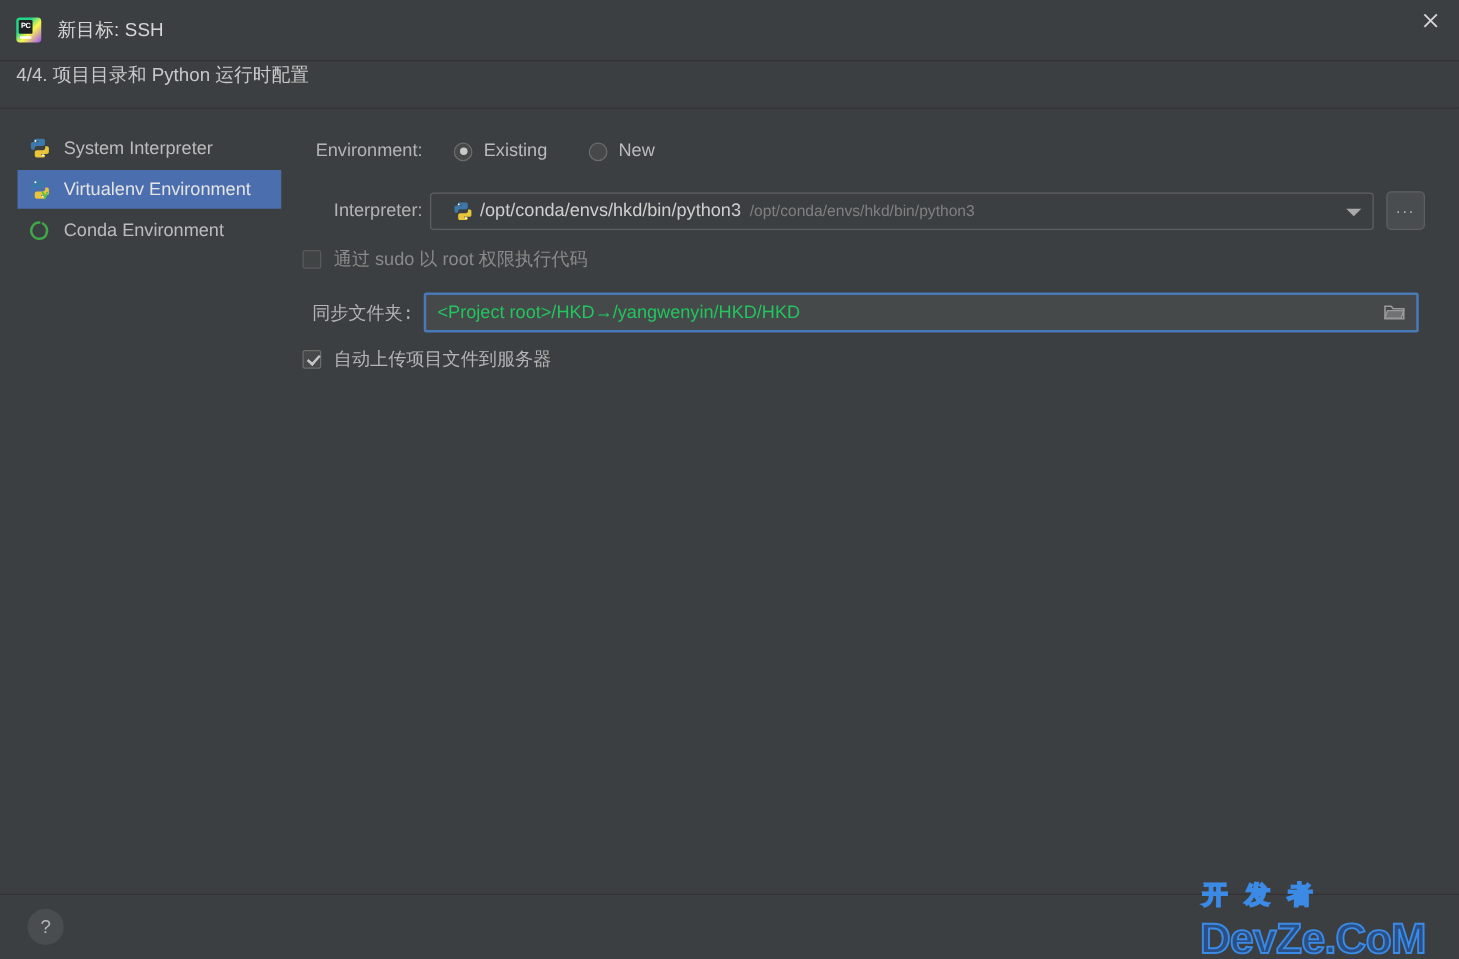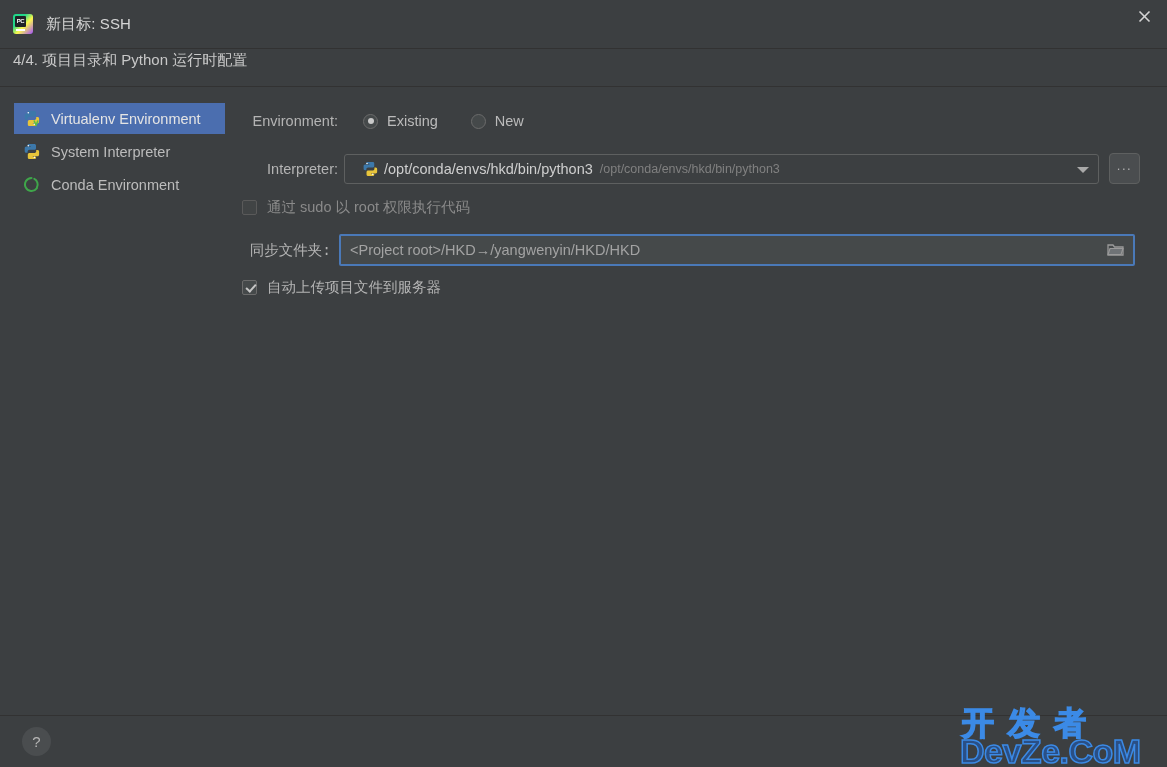--- a/index.html
+++ b/index.html
@@ -188,21 +188,21 @@
   
   .textfield {
     height: 32px;
     background: #45494a;
     border: 2px solid #4a79b8;
     border-radius: 2px;
     display: flex; align-items: center;
     padding-left: 9px;
     position: relative;
   }
-  .textfield .value { color: #a3a3a3; font-size: 14.5px; white-space: nowrap; text-align: center; }
+  .textfield .value { color: #22c55e; font-size: 14.5px; white-space: nowrap; text-align: center; }
   .folder-ico {
     position: absolute; right: 8px; top: 50%; margin-top: -8px;
     width: 18px; height: 16px;
   }
 
   
   .footer {
     position: absolute; left: 0; top: 715px;
     width: 1167px; height: 52px;
     border-top: 1px solid #323232;
@@ -223,21 +223,21 @@
     position: absolute;
     left: 942px; top: 702px;
     width: 225px; height: 65px;
     pointer-events: none;
     z-index: 50;
     font-family: "Liberation Sans", sans-serif;
     color: transparent;
   }
   .wm-cn {
     position: absolute; left: 20px; top: 0px;
-    font-size: 32px; font-weight: bold;
+    font-size: 20px; font-weight: bold;
     letter-spacing: 14px;
     color: #2f5d99;
     -webkit-text-stroke: 1.5px #3b8ae6;
     text-shadow: 0 0 1px #5aa0ef;
   }
   .wm-en {
     position: absolute; left: 18px; top: 30px;
     font-size: 34px; font-weight: bold;
     letter-spacing: -0.5px;
     color: #2a4f85;
@@ -259,44 +259,44 @@
       <line x1="12.5" y1="2.5" x2="2.5" y2="12.5" stroke="#d4d4d4" stroke-width="1.6"></line>
     </svg>
   </div>
 </div>
 
 <div class="step-header">
   <div class="step-title">4/4. 项目目录和 Python 运行时配置</div>
 </div>
 
 <div class="sidebar">
+
+  <div class="side-item">
+    <span class="side-icon">
+      <svg width="17" height="17" viewBox="0 0 17 17">
+        <path d="M8 1h3.2c1 0 1.8.5 1.8 1.5V5.2c0 1-.8 1.6-1.8 1.6H6.6c-1.1 0-2 .8-2 1.9v1.1H3.2C2.2 9.8 1.7 9 1.7 8V5.4C1.7 4.4 2.3 3.6 3.3 3.6h4.5V3H4.6V2.1C4.6 1.4 5.2 1 6 1z" fill="#3c78aa"></path>
+        <path d="M9.6 16h-3c-1 0-1.8-.6-1.8-1.6v-2.6c0-1 .8-1.7 1.8-1.7h4.6c1.1 0 2-.8 2-1.9V7h1.4c1 0 1.5.8 1.5 1.8v2.6c0 1-.6 1.8-1.6 1.8H9.8v.6h3.2v.9c0 .7-.6 1.3-1.4 1.3z" fill="#e8c53b"></path>
+        <circle cx="5.3" cy="2.7" r=".8" fill="#fff"></circle>
+        <circle cx="11.4" cy="14.2" r=".8" fill="#fff"></circle>
+      </svg>
+    </span>
+    <span class="label">System Interpreter</span>
+  </div>
 
   <div class="side-item selected">
     <span class="side-icon">
       <svg width="17" height="17" viewBox="0 0 17 17">
         <path d="M8 1h3.2c1 0 1.8.5 1.8 1.5V5.2c0 1-.8 1.6-1.8 1.6H6.6c-1.1 0-2 .8-2 1.9v1.1H3.2C2.2 9.8 1.7 9 1.7 8V5.4C1.7 4.4 2.3 3.6 3.3 3.6h4.5V3H4.6V2.1C4.6 1.4 5.2 1 6 1z" fill="#3c78aa"></path>
         <path d="M9.6 16h-3c-1 0-1.8-.6-1.8-1.6v-2.6c0-1 .8-1.7 1.8-1.7h4.6c1.1 0 2-.8 2-1.9V7h1.4c1 0 1.5.8 1.5 1.8v2.6c0 1-.6 1.8-1.6 1.8H9.8v.6h3.2v.9c0 .7-.6 1.3-1.4 1.3z" fill="#e8c53b"></path>
         <circle cx="5.3" cy="2.7" r=".8" fill="#fff"></circle>
         <circle cx="11.4" cy="14.2" r=".8" fill="#fff"></circle>
         <path d="M11 10.5l2 4.6 2-4.6" stroke="#5bbf48" stroke-width="1.5" fill="none"></path>
       </svg>
     </span>
     <span class="label">Virtualenv Environment</span>
-  </div>
-
-  <div class="side-item">
-    <span class="side-icon">
-      <svg width="17" height="17" viewBox="0 0 17 17">
-        <path d="M8 1h3.2c1 0 1.8.5 1.8 1.5V5.2c0 1-.8 1.6-1.8 1.6H6.6c-1.1 0-2 .8-2 1.9v1.1H3.2C2.2 9.8 1.7 9 1.7 8V5.4C1.7 4.4 2.3 3.6 3.3 3.6h4.5V3H4.6V2.1C4.6 1.4 5.2 1 6 1z" fill="#3c78aa"></path>
-        <path d="M9.6 16h-3c-1 0-1.8-.6-1.8-1.6v-2.6c0-1 .8-1.7 1.8-1.7h4.6c1.1 0 2-.8 2-1.9V7h1.4c1 0 1.5.8 1.5 1.8v2.6c0 1-.6 1.8-1.6 1.8H9.8v.6h3.2v.9c0 .7-.6 1.3-1.4 1.3z" fill="#e8c53b"></path>
-        <circle cx="5.3" cy="2.7" r=".8" fill="#fff"></circle>
-        <circle cx="11.4" cy="14.2" r=".8" fill="#fff"></circle>
-      </svg>
-    </span>
-    <span class="label">System Interpreter</span>
   </div>
 
   <div class="side-item">
     <span class="side-icon">
       <svg width="17" height="17" viewBox="0 0 17 17">
         <path d="M8.5 2a6.5 6.5 0 1 0 5.2 10.4" stroke="#3fa64a" stroke-width="2" fill="none" stroke-linecap="round"></path>
         <path d="M13.9 11.6a6.5 6.5 0 0 0-2.6-8.8" stroke="#3fa64a" stroke-width="2" fill="none" stroke-linecap="round"></path>
       </svg>
     </span>
     <span class="label">Conda Environment</span>

